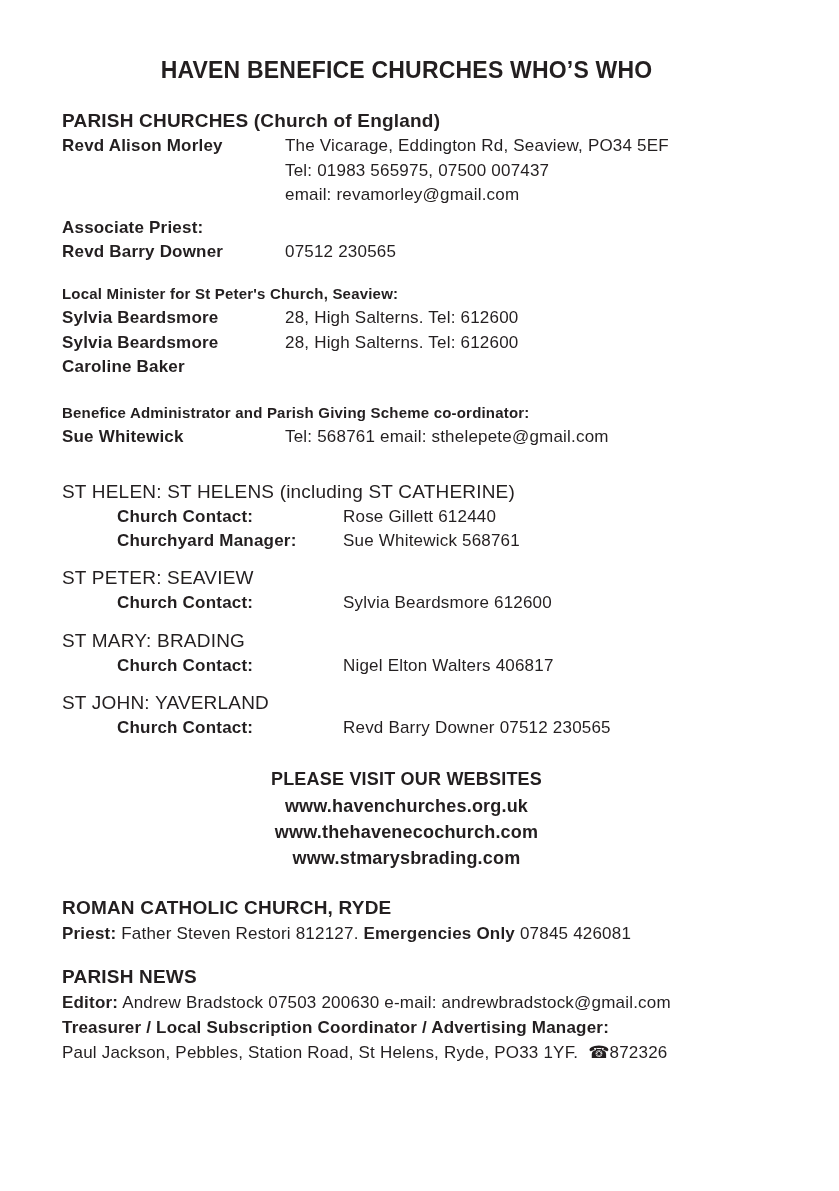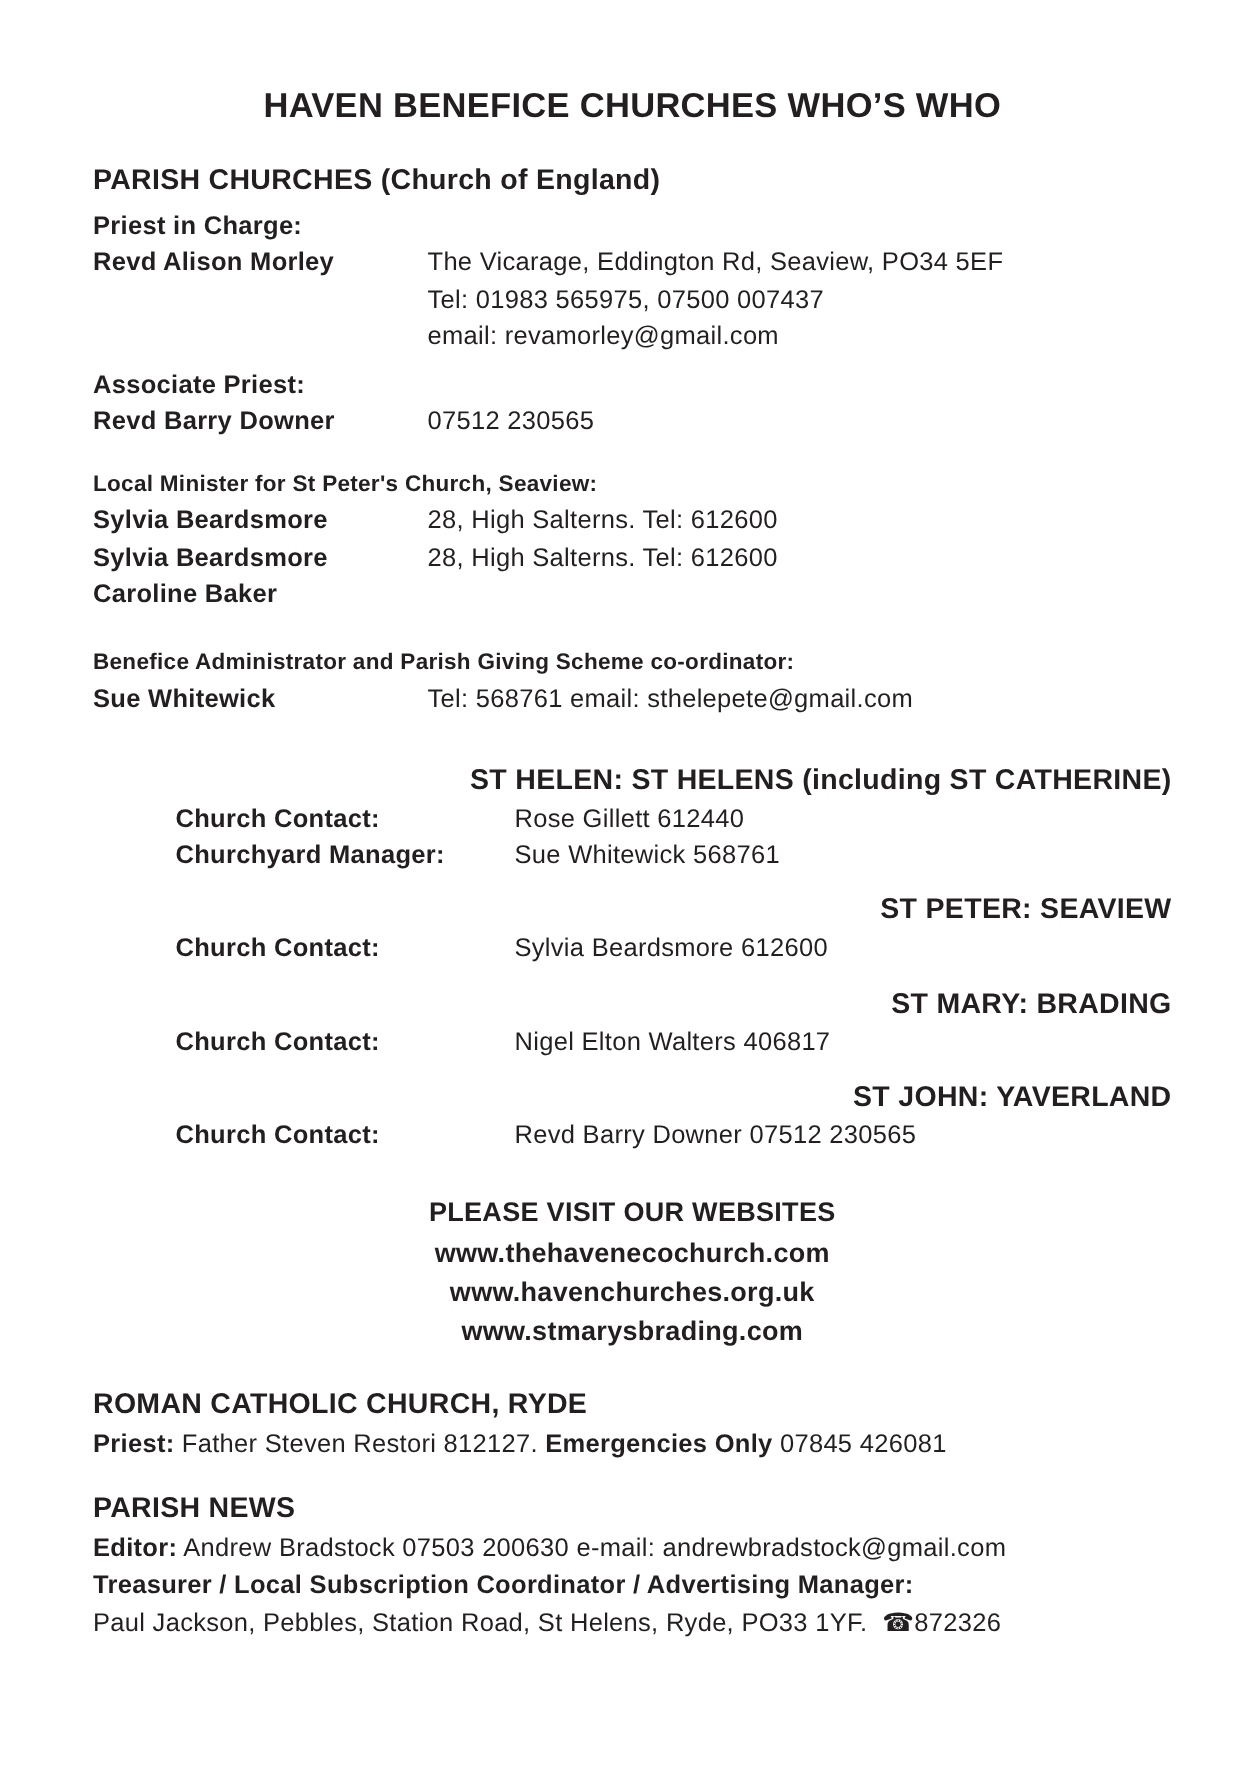--- a/index.html
+++ b/index.html
@@ -11,21 +11,21 @@
     position: relative;
     width: 839px;
     height: 1095px;
     background: #ffffff;
     color: #231f20;
     font-family: "Liberation Sans", sans-serif;
     font-size: 17px;
     line-height: 25px;
     letter-spacing: 0.2px;
     box-sizing: border-box;
-    padding: 56px 58px 0 62px;
+    padding: 56px 88px 0 62px;
     overflow: hidden;
   }
   .doc-title {
     text-align: center;
     font-weight: bold;
     font-size: 23px;
     line-height: 28px;
     margin: 0 0 24px 0;
   }
   .section-heading {
@@ -47,25 +47,24 @@
     margin-top: 18px;
   }
   .person-row {
     display: grid;
     grid-template-columns: 223px 1fr;
     align-items: start;
   }
   .person-name { line-height: 24.5px; font-weight: bold; }
   .person-details div { line-height: 24.5px; }
   .church-heading {
-    font-weight: bold;
+    font-weight: normal;
     font-size: 19px;
     line-height: 26px;
     margin-top: 13px;
-    text-align: right;
   }
   .church-heading.first { margin-top: 30px; }
   .contact-row {
     display: grid;
     grid-template-columns: 226px 1fr;
     margin-left: 55px;
     line-height: 23.5px;
   }
   .contact-label { font-weight: bold; }
   .websites {
@@ -98,21 +97,20 @@
 </style>
 </head>
 <body>
 
 <div class="page">
 
   <div class="doc-title">HAVEN BENEFICE CHURCHES WHO’S WHO</div>
 
   <div class="section-heading" style="margin-top:0">PARISH CHURCHES (Church of England)</div>
 
-  <div class="role-heading">Priest in Charge:</div>
   <div class="person-row">
     <div class="person-name">Revd Alison Morley</div>
     <div class="person-details">
       <div>The Vicarage, Eddington Rd, Seaview, PO34 5EF</div>
       <div>Tel: 01983 565975, 07500 007437</div>
       <div>email: revamorley@gmail.com</div>
     </div>
   </div>
 
   <div class="role-heading" style="margin-top:8px">Associate Priest:</div>
@@ -175,22 +173,22 @@
   </div>
 
   <div class="church-heading">ST JOHN: YAVERLAND</div>
   <div class="contact-row">
     <div class="contact-label">Church Contact:</div>
     <div class="contact-value">Revd Barry Downer 07512 230565</div>
   </div>
 
   <div class="websites">
     <div class="websites-heading">PLEASE VISIT OUR WEBSITES</div>
+    <div class="website-url">www.havenchurches.org.uk</div>
     <div class="website-url">www.thehavenecochurch.com</div>
-    <div class="website-url">www.havenchurches.org.uk</div>
     <div class="website-url">www.stmarysbrading.com</div>
   </div>
 
   <div class="org-block">
     <div class="org-heading">ROMAN CATHOLIC CHURCH, RYDE</div>
     <div class="org-line"><b>Priest:</b><span> Father Steven Restori 812127. </span><b>Emergencies Only</b><span> 07845 426081</span></div>
   </div>
 
 
   <div class="org-block" style="margin-top:18px">

